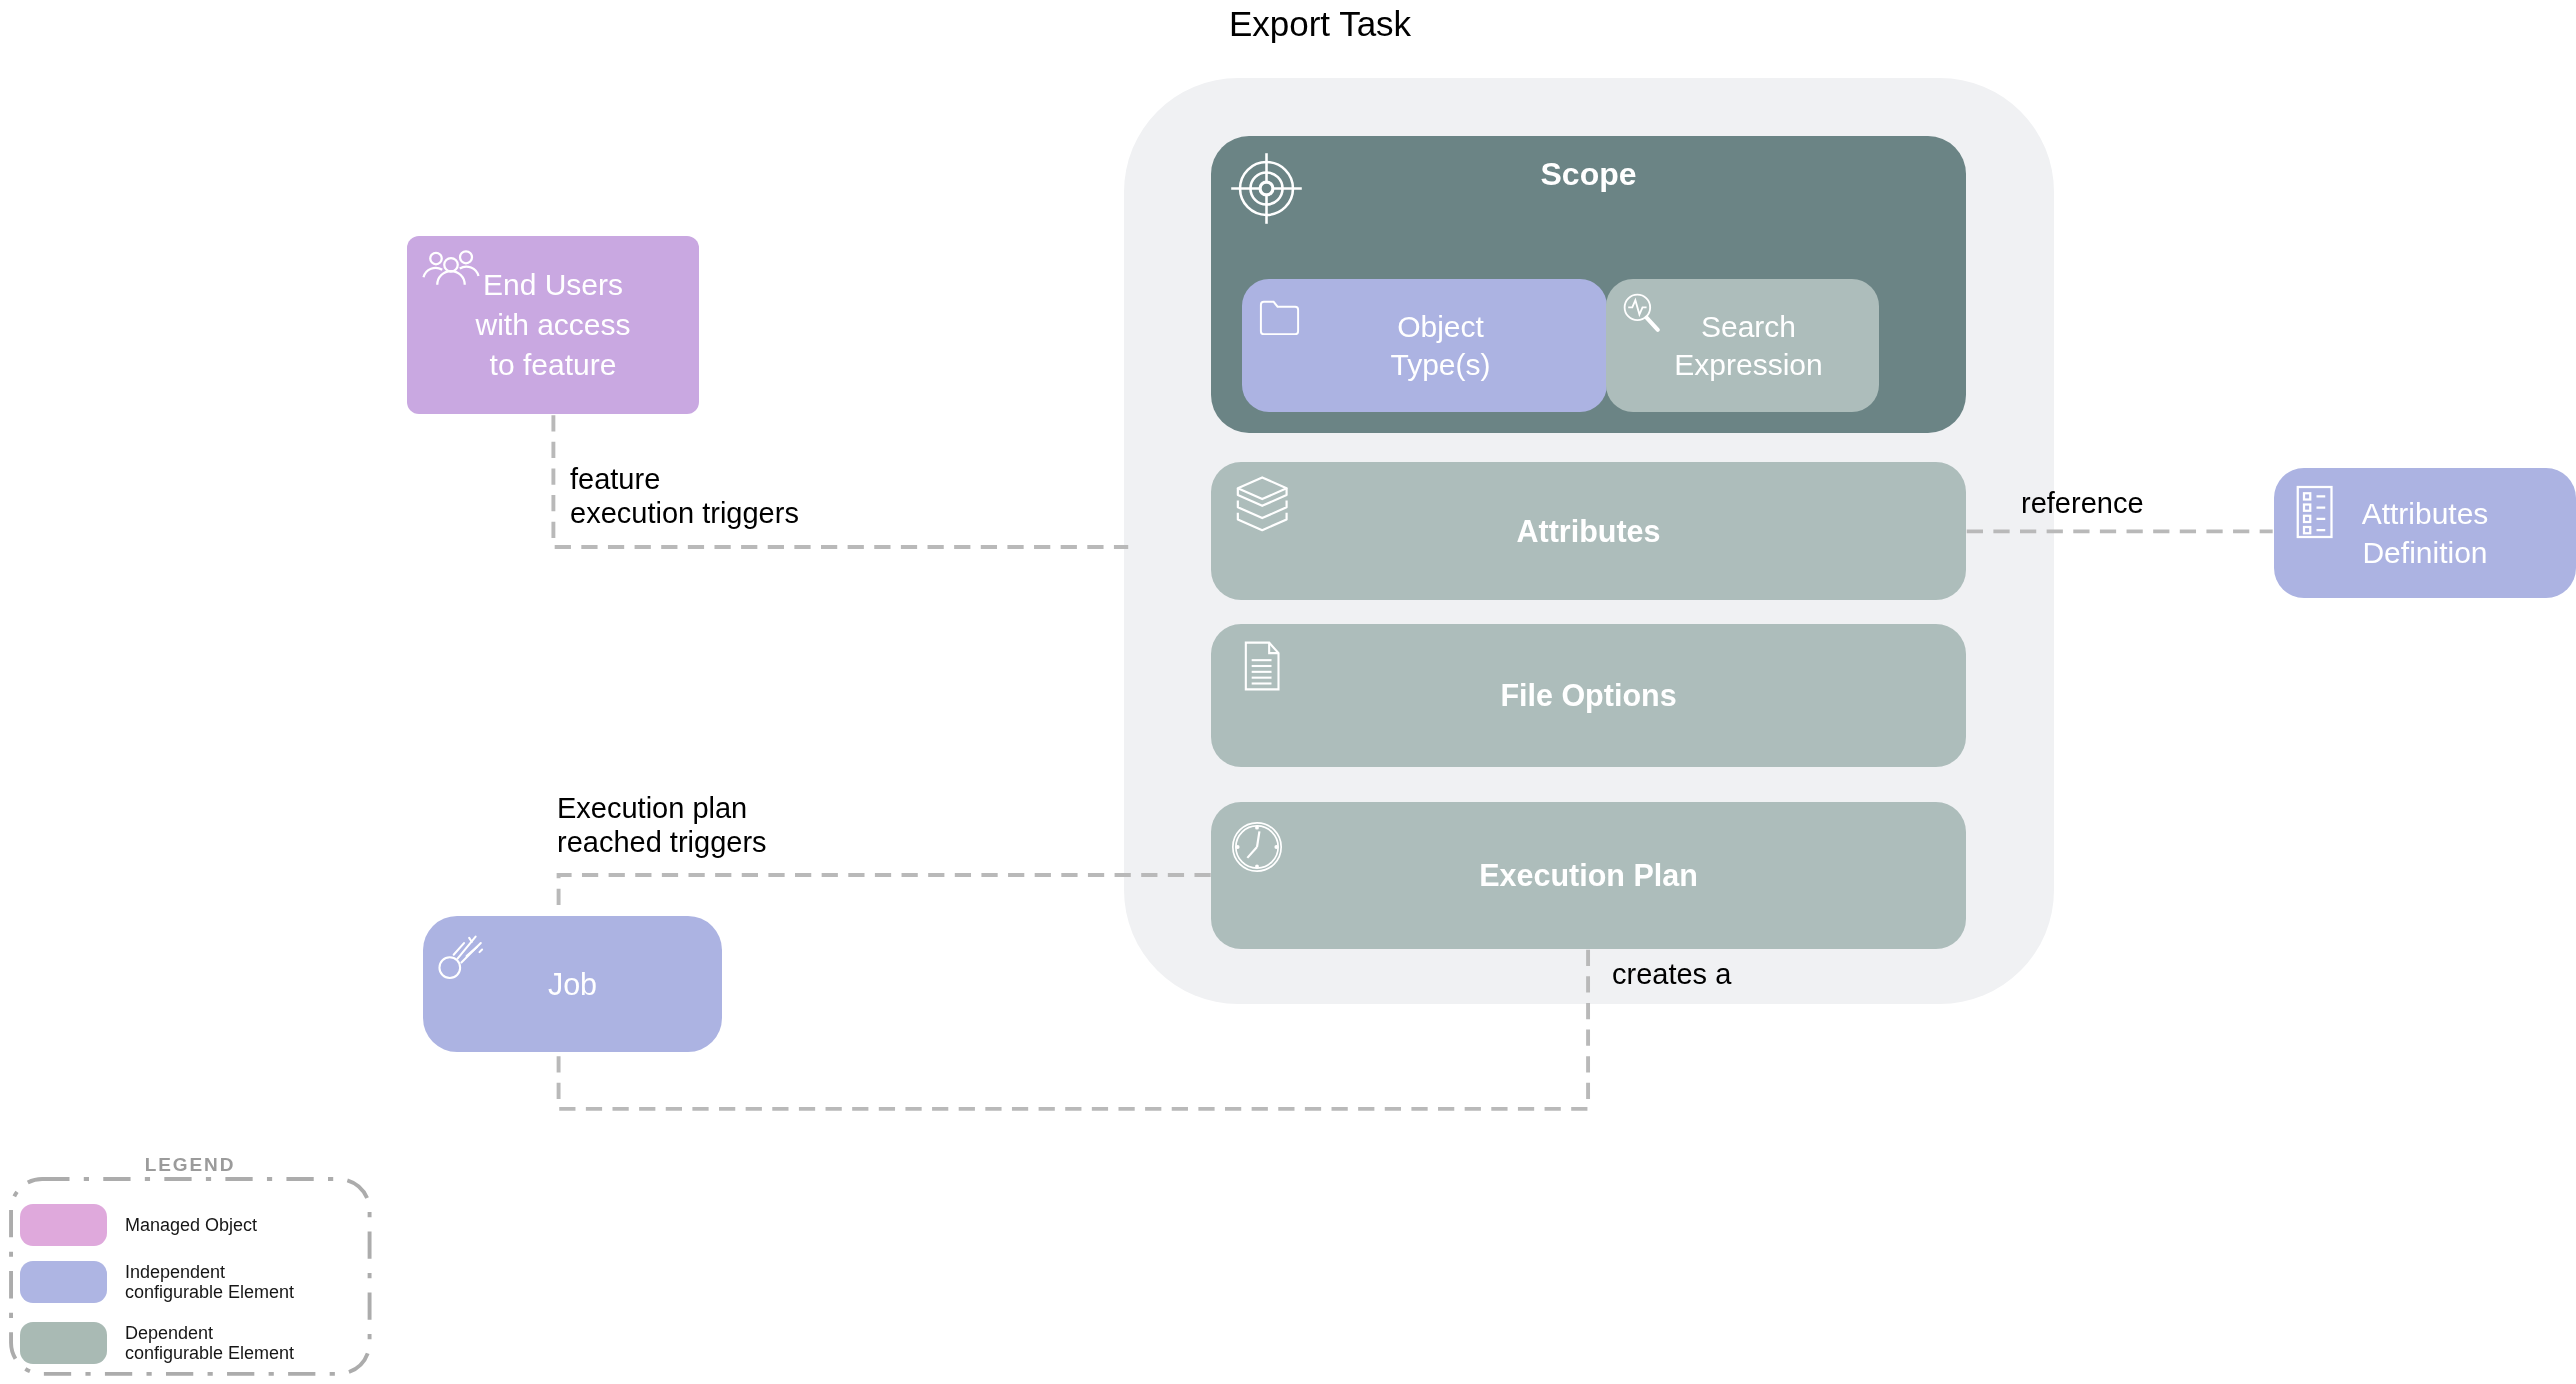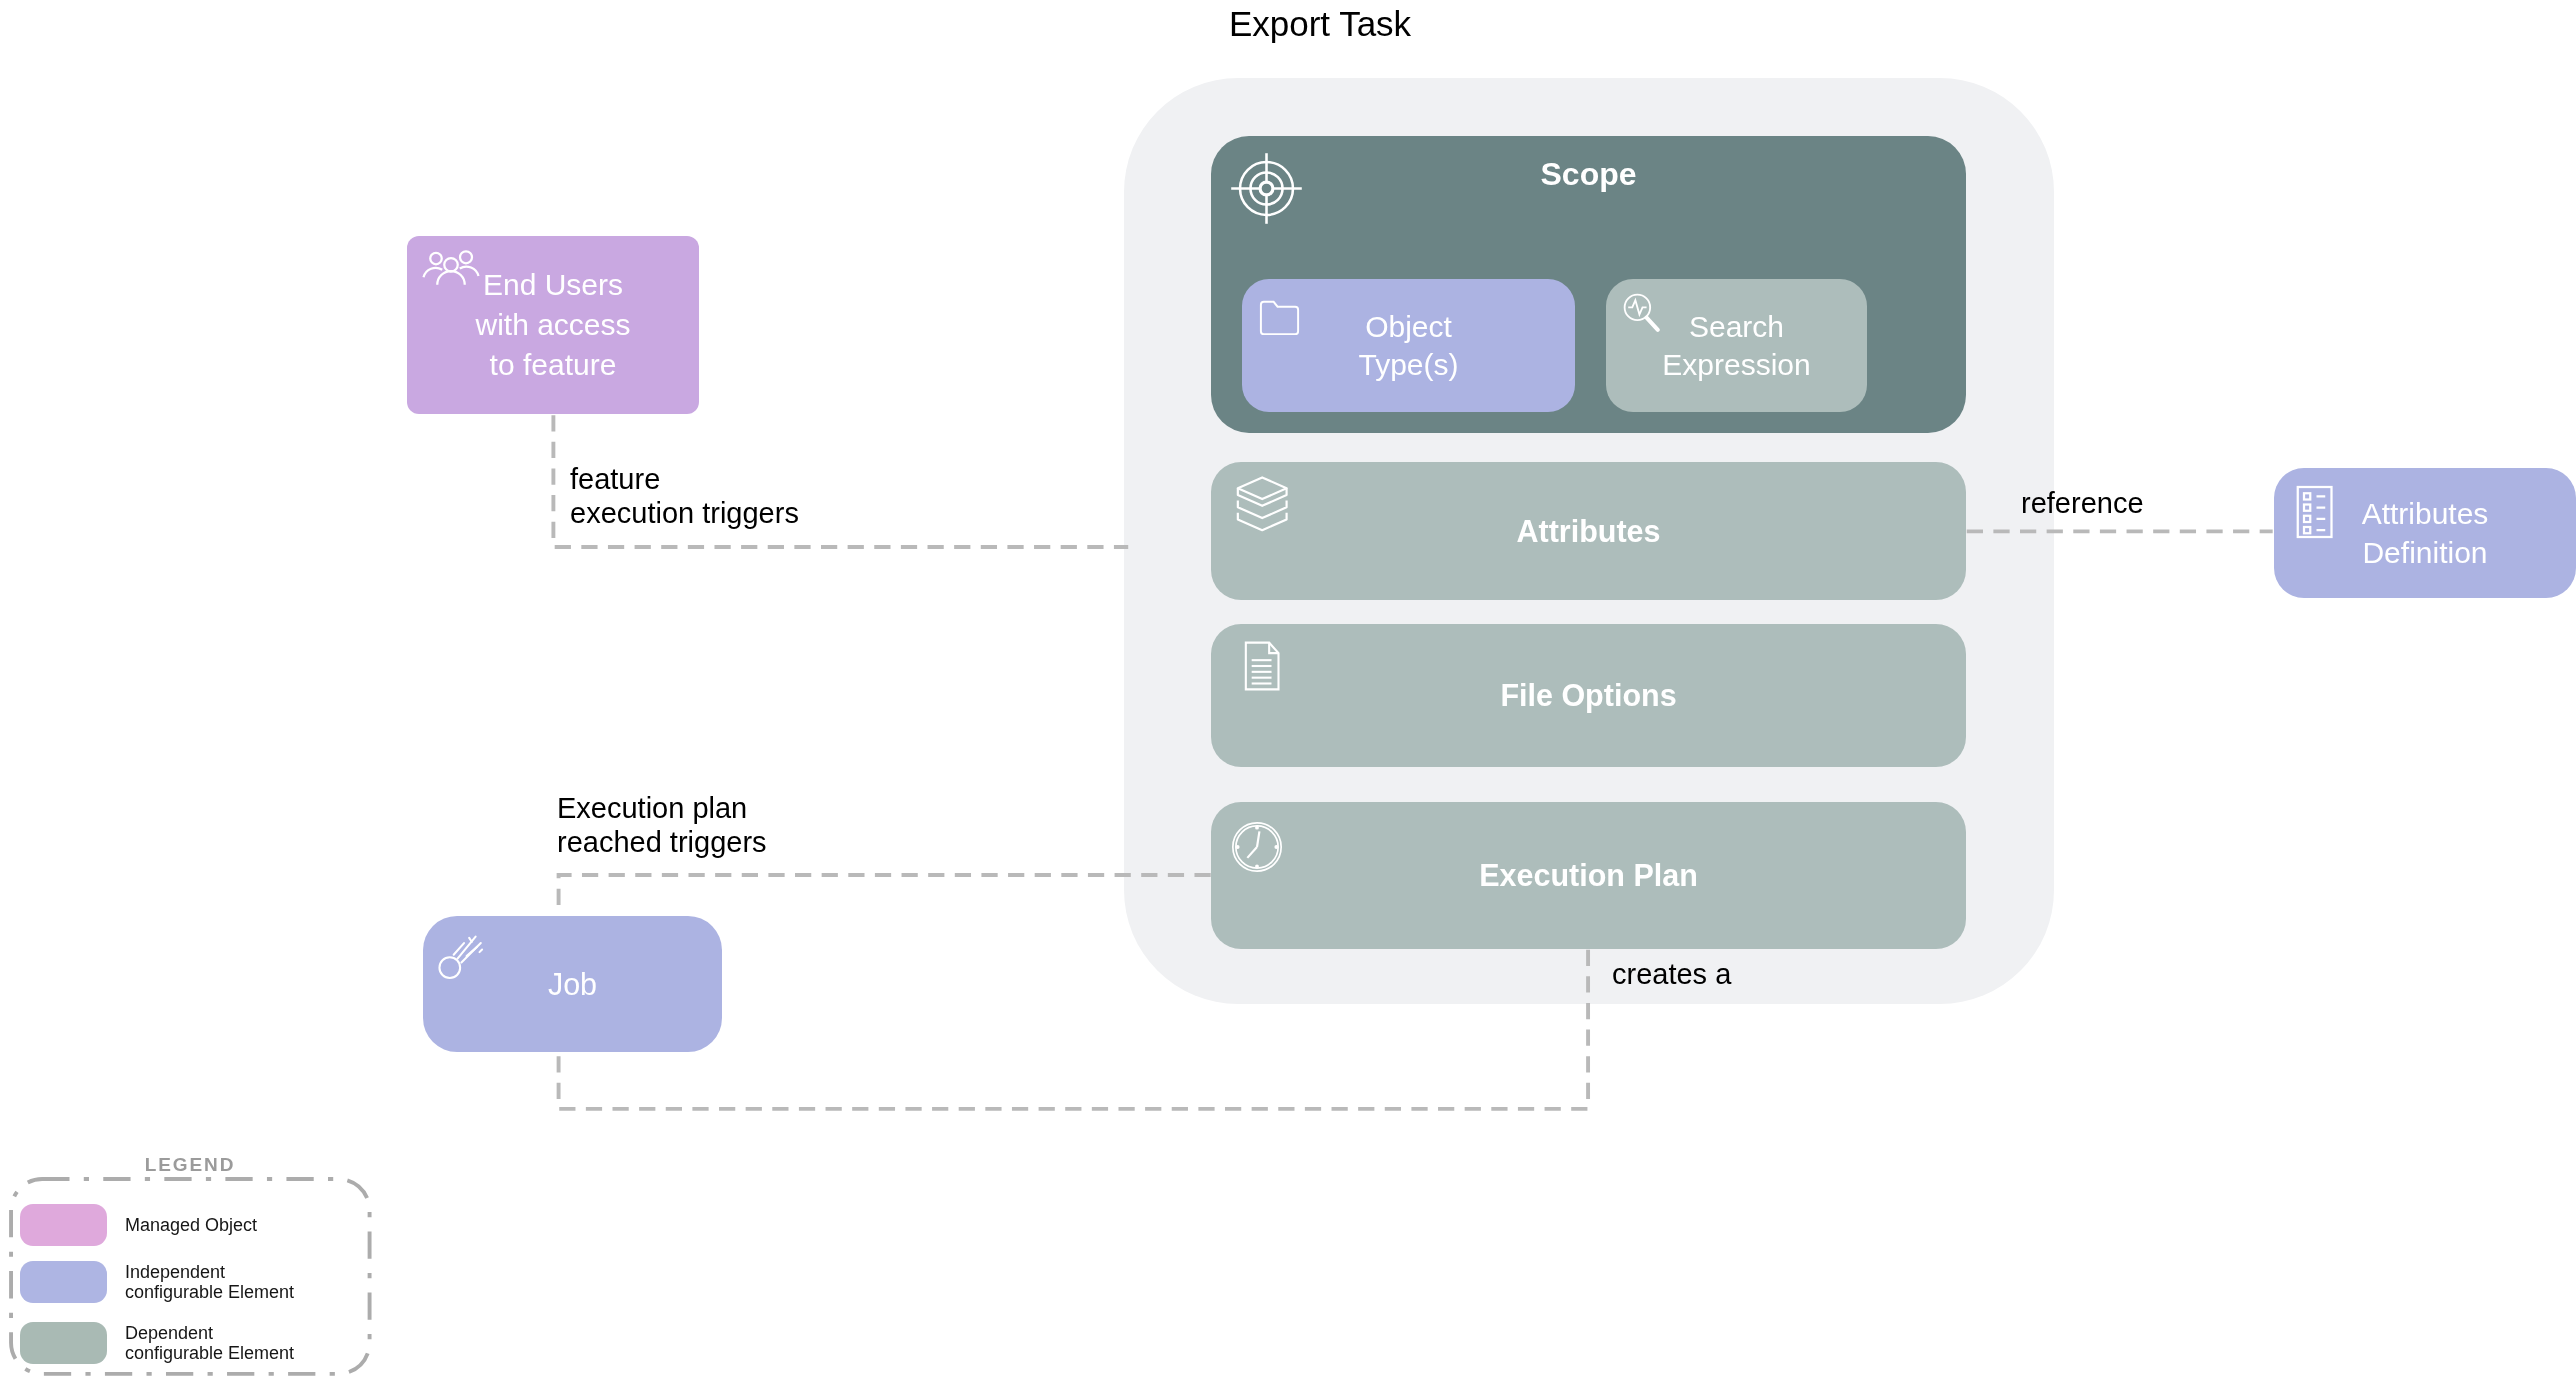--- a/index.html
+++ b/index.html
@@ -13,22 +13,22 @@
                 border-radius:114px;}
 
   .box{position:absolute;display:flex;align-items:center;justify-content:center;
        color:#fff;text-align:center;}
   .box .icon{position:absolute;pointer-events:none;}
 
   .scope{left:1211px;top:136px;width:755px;height:297px;border-radius:38px;}
   .scope-label{position:absolute;top:19.5px;left:0;right:0;text-align:center;
                font-size:32px;font-weight:700;}
 
-  .obj-types{left:1242px;top:279px;width:333px;height:133px;border-radius:27px;}
-  .search-expr{left:1606px;top:279px;width:261px;height:133px;border-radius:27px;}
+  .obj-types{left:1242px;top:279px;width:333px;height:133px;border-radius:27px;padding-left:32px;}
+  .search-expr{left:1606px;top:279px;width:261px;height:133px;border-radius:27px;padding-left:12px;}
 
   .row{left:1211px;width:755px;border-radius:30px;}
   .attributes{top:462px;height:138px;}
   .file-options{top:624px;height:143px;}
   .exec-plan{top:802px;height:147px;}
   .row-label{font-size:30.5px;font-weight:700;}
 
   .two-line{font-size:30px;line-height:38px;font-weight:400;}
   .end-users{left:407px;top:236px;width:292px;height:178px;border-radius:12px;
              font-size:30px;line-height:40px;}

